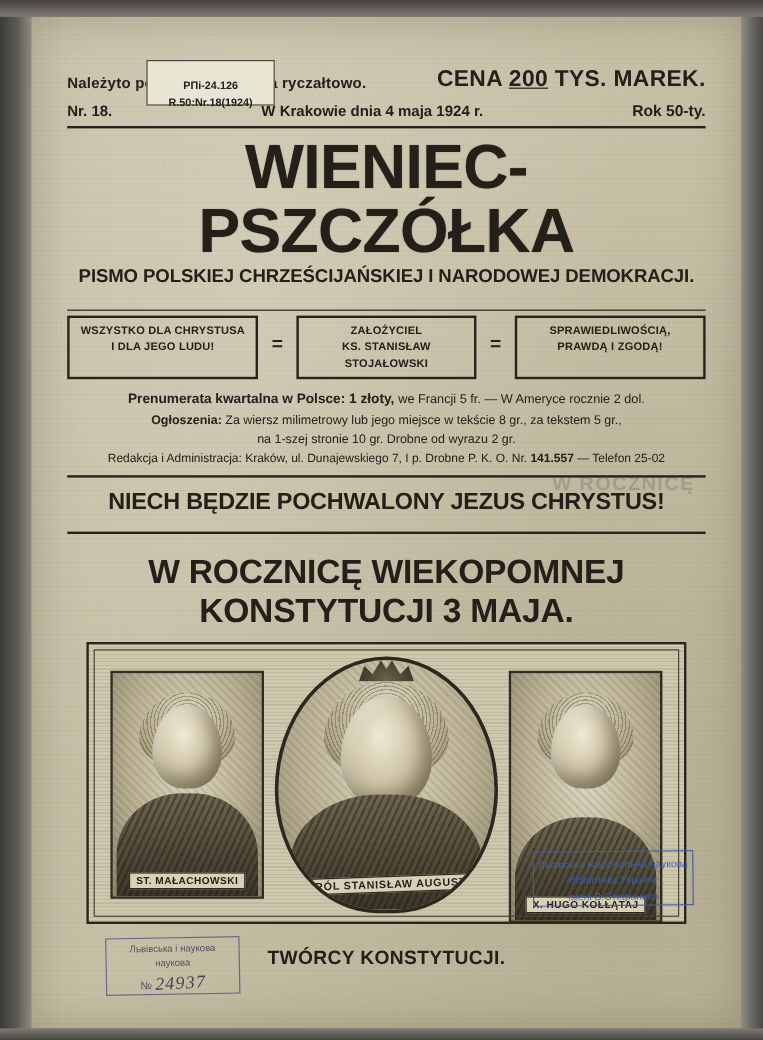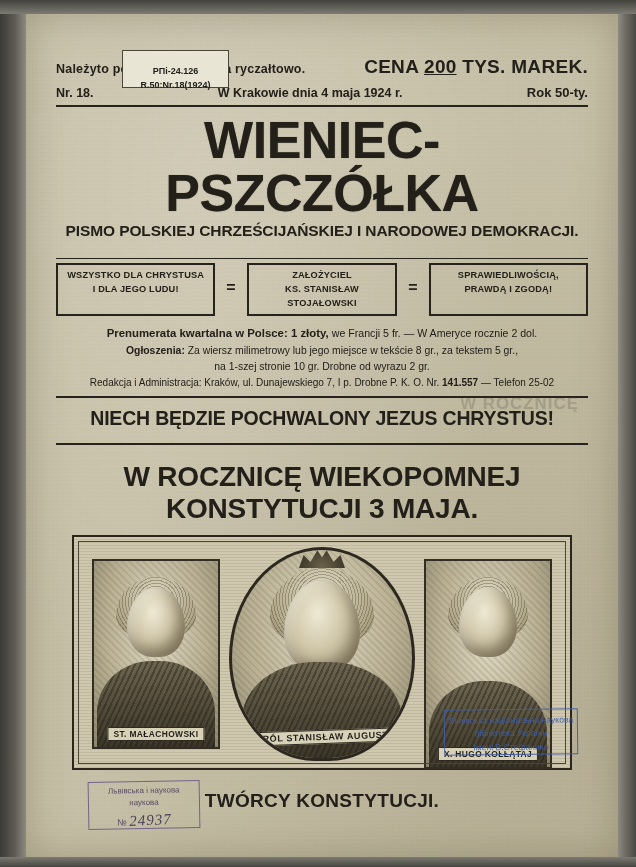--- a/index.html
+++ b/index.html
@@ -299,21 +299,21 @@
     top: -2px;
     width: 46px;
     height: 20px;
     background: radial-gradient(ellipse at 50% 90%, #6a6148 0%, #3b362a 75%);
     clip-path: polygon(0 100%, 10% 35%, 25% 70%, 40% 12%, 50% 48%, 60% 12%, 75% 70%, 90% 35%, 100% 100%);
   }
 
   .engr-title {
     text-align: center;
     font-weight: bold;
-    font-size: 19px;
+    font-size: 16px;
     letter-spacing: .3px;
     margin-top: 20px;
   }
 
   
   .stamp-top {
     position: absolute;
     left: 96px;
     top: 36px;
     width: 107px;

